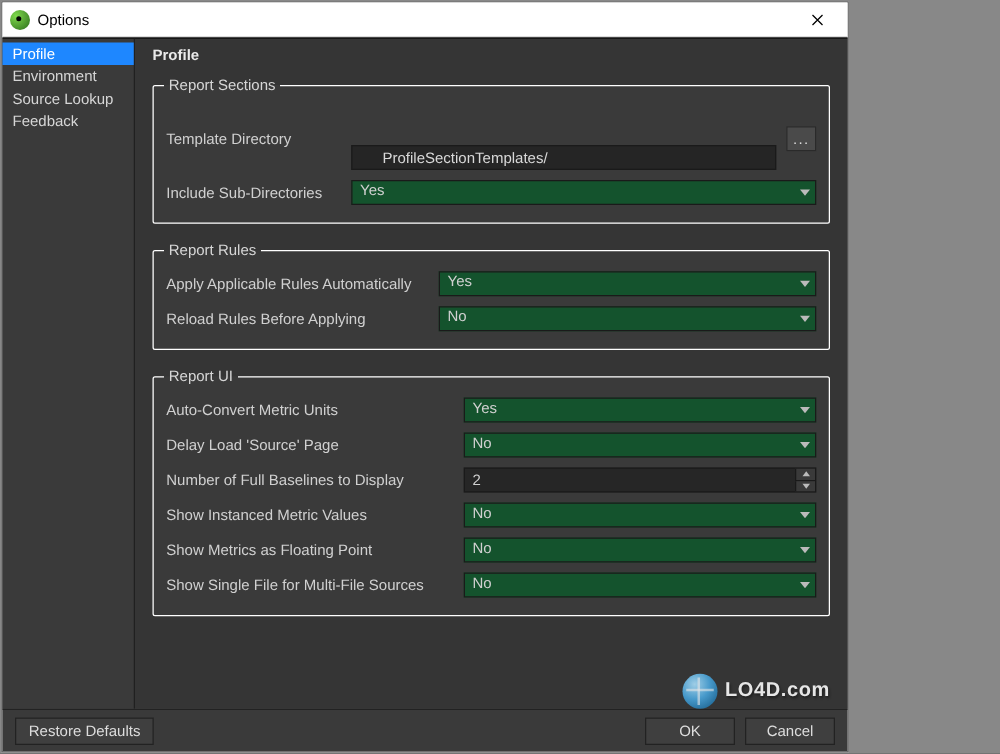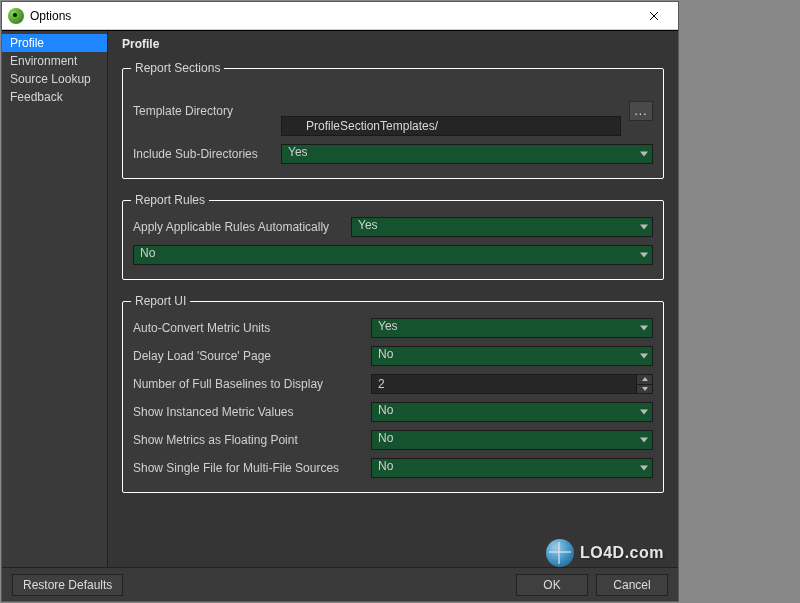--- a/index.html
+++ b/index.html
@@ -202,20 +202,21 @@
 
         <div class="row">
           <div class="label">Apply Applicable Rules Automatically</div>
           <div class="combo">
             <span>Yes</span>
             <span class="chev"></span>
           </div>
         </div>
 
         <div class="row">
+          <div class="label">Reload Rules Before Applying</div>
           <div class="combo">
             <span>No</span>
             <span class="chev"></span>
           </div>
         </div>
       </fieldset>
 
       <fieldset class="section sect-ui">
         <legend>Report UI</legend>
 

